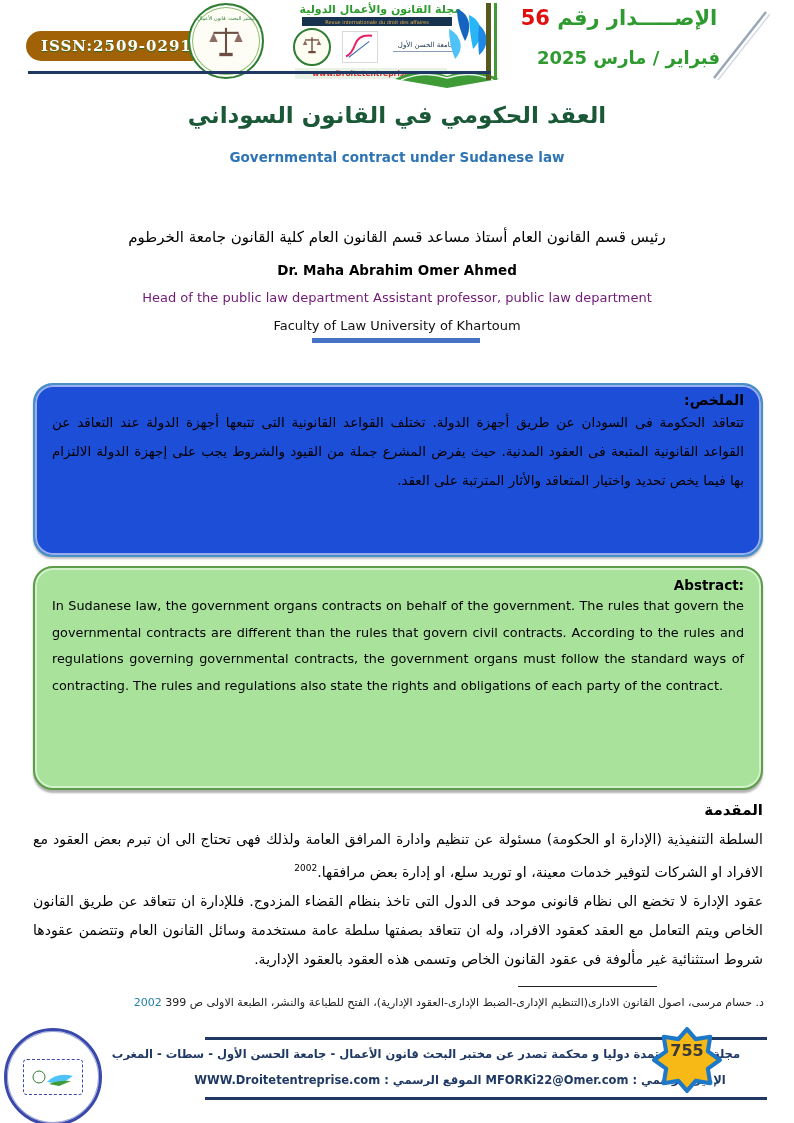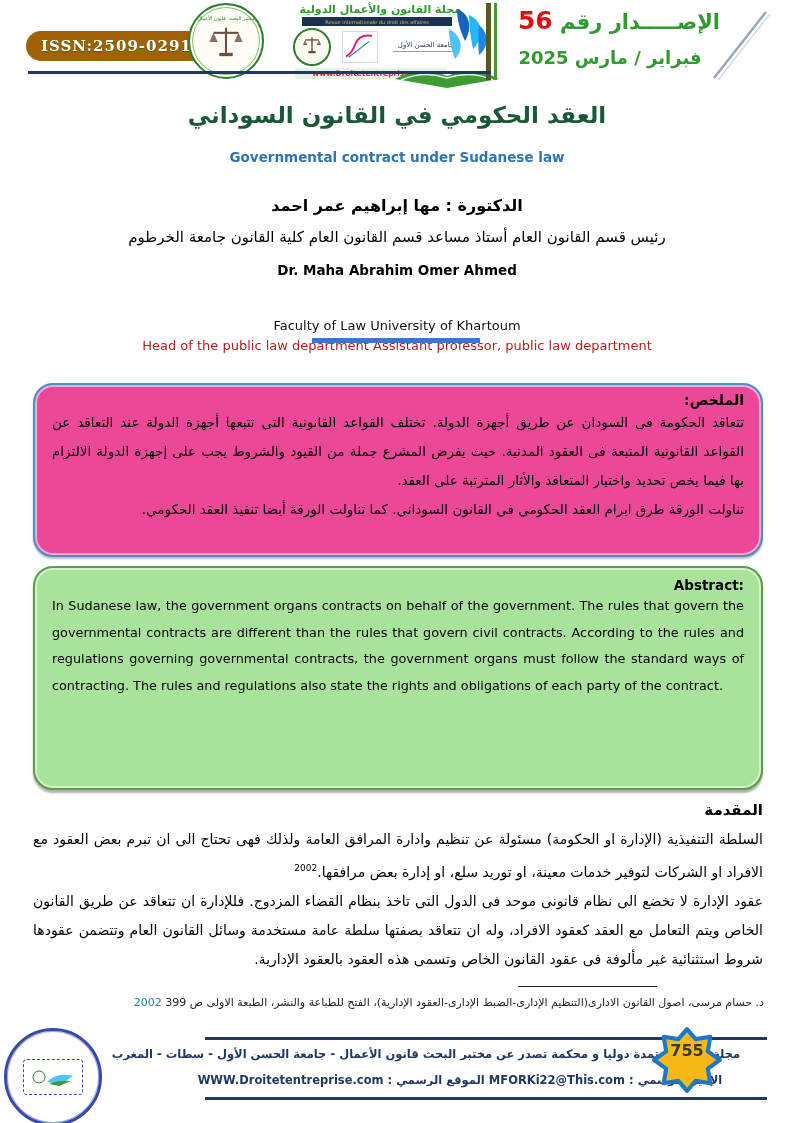--- a/index.html
+++ b/index.html
@@ -27,44 +27,44 @@
   .univ-block .u-line{height:1px;background:#8aa0b8;margin:1px 4px;}
   .jurl{width:152px;margin-left:2px;margin-top:2px;text-align:center;color:#d32f2f;font-weight:bold;
     font-size:7.5px;background:#e8f3e6;padding:1px 0;}
   .bird-svg{position:absolute;right:14px;top:4px;}
   .book-svg{position:absolute;right:2px;bottom:-6px;}
   .vbar{position:absolute;top:3px;height:77px;}
   .vbar1{left:486px;width:5px;background:#56591d;}
   .vbar2{left:494px;width:3px;background:#3f9b35;}
   .issue-line{position:absolute;left:505px;top:6px;width:228px;direction:rtl;text-align:center;
     color:#2f9a2f;font-weight:bold;font-size:21px;white-space:nowrap;}
-  .issue-line .red{color:#e01010;font-size:25px;}
-  .issue-date{position:absolute;left:500px;top:47px;width:220px;direction:rtl;text-align:center;
+  .issue-line .red{color:#e01010;font-size:21px;}
+  .issue-date{position:absolute;left:500px;top:47px;width:220px;direction:rtl;text-align:right;
     color:#2f9a2f;font-weight:bold;font-size:18px;white-space:nowrap;}
   .pencil-svg{position:absolute;left:700px;top:6px;}
   .header-rule{position:absolute;left:28px;top:71px;width:463px;height:3px;background:#1f3864;}
 
   
   .title-ar{position:absolute;top:102px;left:0;right:0;text-align:center;direction:rtl;
     color:#1a5838;font-weight:bold;font-size:23px;}
   .title-en{position:absolute;top:149px;left:0;right:0;text-align:center;
     color:#2e74b5;font-weight:bold;font-size:13.5px;}
   .auth-ar-name{position:absolute;top:196px;left:0;right:0;text-align:center;direction:rtl;
     font-weight:bold;font-size:16px;color:#000;}
   .auth-ar-aff{position:absolute;top:228px;left:0;right:0;text-align:center;direction:rtl;
     font-size:15px;color:#000;}
   .auth-en-name{position:absolute;top:262px;left:0;right:0;text-align:center;
     font-weight:bold;font-size:13.5px;color:#000;}
-  .auth-en-aff{position:absolute;top:290px;left:0;right:0;text-align:center;font-size:13px;color:#b91c1c;margin-top:48px;}
+  .auth-en-aff{position:absolute;top:290px;left:0;right:0;text-align:center;font-size:13px;color:#701a75;}
   .auth-en-fac{position:absolute;top:318px;left:0;right:0;text-align:center;font-size:13px;color:#111;}
   .title-divider{position:absolute;top:338px;left:312px;width:168px;height:5px;background:#4472c4;}
 
   
   .abs-ar{position:absolute;top:383px;left:33px;right:31px;height:174px;box-sizing:border-box;
-    background:#ec4899;border:2px solid #4a90c8;border-radius:20px;padding:5px 17px;
+    background:#1d4ed8;border:2px solid #4a90c8;border-radius:20px;padding:5px 17px;
     box-shadow:inset 0 0 0 2px rgba(255,255,255,.55), 0 2px 2px rgba(0,0,0,.25);
     direction:rtl;overflow:hidden;}
   .abs-ar h3{margin:2px 0 0;font-size:14px;color:#000;}
   .abs-ar p{margin:0;font-size:13.5px;line-height:29px;text-align:justify;color:#000;}
   .abs-en{position:absolute;top:566px;left:33px;right:31px;height:224px;box-sizing:border-box;
     background:#a9e29b;border:2px solid #5d9c49;border-radius:20px;padding:6px 17px;
     box-shadow:inset 0 0 0 2px rgba(255,255,255,.5), 0 3px 2px rgba(0,0,0,.3);
     overflow:hidden;}
   .abs-en h3{margin:3px 0 0;font-size:13.5px;color:#000;text-align:right;}
   .abs-en p{margin:0;font-size:12.8px;line-height:26.5px;text-align:justify;color:#000;}
@@ -181,31 +181,29 @@
       <line x1="66" y1="6" x2="14" y2="72" stroke="#9aa7b8" stroke-width="2.5"></line>
       <line x1="70" y1="8" x2="18" y2="74" stroke="#d3dae3" stroke-width="1.5"></line>
     </svg>
   </div>
 
   <div class="header-rule"></div>
 
   <div class="title-ar">العقد الحكومي في القانون السوداني</div>
   <div class="title-en">Governmental contract under Sudanese law</div>
 
-  <div class="auth-ar-name">الدكتورة : مها إبراهيم عمر احمد</div>
   <div class="auth-ar-aff">رئيس قسم القانون العام  أستاذ مساعد قسم القانون العام كلية القانون   جامعة الخرطوم</div>
   <div class="auth-en-name">Dr. Maha Abrahim Omer Ahmed</div>
   <div class="auth-en-aff">Head of the public law department Assistant professor, public law department</div>
   <div class="auth-en-fac">Faculty of Law University of Khartoum</div>
   <div class="title-divider"></div>
 
   <div class="abs-ar">
     <h3>الملخص:</h3>
     <p>تتعاقد الحكومة فى السودان عن طريق أجهزة الدولة. تختلف القواعد القانونية التى تتبعها أجهزة الدولة عند التعاقد عن القواعد القانونية المتبعة فى العقود المدنية. حيث يفرض المشرع جملة من القيود والشروط يجب على إجهزة الدولة الالتزام بها فيما يخص تحديد واختيار المتعاقد والأثار المترتبة على العقد.</p>
-    <p>تناولت الورقة طرق ابرام العقد الحكومي في القانون السوداني. كما تناولت الورقة أيضا تنفيذ العقد الحكومي.</p>
   </div>
 
   <div class="abs-en">
     <h3>Abstract:</h3>
     <p>In Sudanese law, the government organs contracts on behalf of the government. The rules that govern the governmental contracts are different than the rules that govern civil contracts. According to the rules and regulations governing governmental contracts, the government organs must follow the standard ways of contracting. The rules and regulations also state the rights and obligations of each party of the contract.</p>
   </div>
 
   <div class="intro">
     <h2>المقدمة</h2>
     <p><span>السلطة التنفيذية (الإدارة او الحكومة) مسئولة عن تنظيم وادارة المرافق العامة ولذلك فهى تحتاج الى ان تبرم بعض العقود مع الافراد او الشركات لتوفير خدمات معينة، او توريد سلع، او إدارة بعض مرافقها.</span><sup>2002</sup></p>
@@ -217,21 +215,21 @@
     <div class="fn-text">
       <span>د. حسام مرسى، اصول القانون الادارى(التنظيم الإدارى-الضبط الإدارى-العقود الإدارية)، الفتح للطباعة والنشر، الطبعة الاولى ص 399</span>
       <span class="fn-year">2002</span>
     </div>
   </div>
 
   <div class="f-rule top"></div>
   <div class="f-line1">مجلة علمية معتمدة  دوليا و محكمة تصدر عن مختبر البحث قانون الأعمال - جامعة الحسن الأول - سطات - المغرب</div>
   <div class="f-line2">
     <span>الإميل الرسمي :</span>
-    <span>MFORKi22@This.com</span>
+    <span>MFORKi22@Omer.com</span>
     <span>الموقع الرسمي :</span>
     <span>WWW.Droitetentreprise.com</span>
   </div>
   <div class="f-rule bottom"></div>
 
   <div class="stamp">
     <div class="stamp-inner">
       <svg width="44" height="22" viewBox="0 0 44 22">
         <circle cx="8" cy="11" r="6" fill="none" stroke="#2e7d32" stroke-width="1"></circle>
         <path d="M16 16 Q26 6 42 10 L30 18 Z" fill="#4fc3f7"></path>

